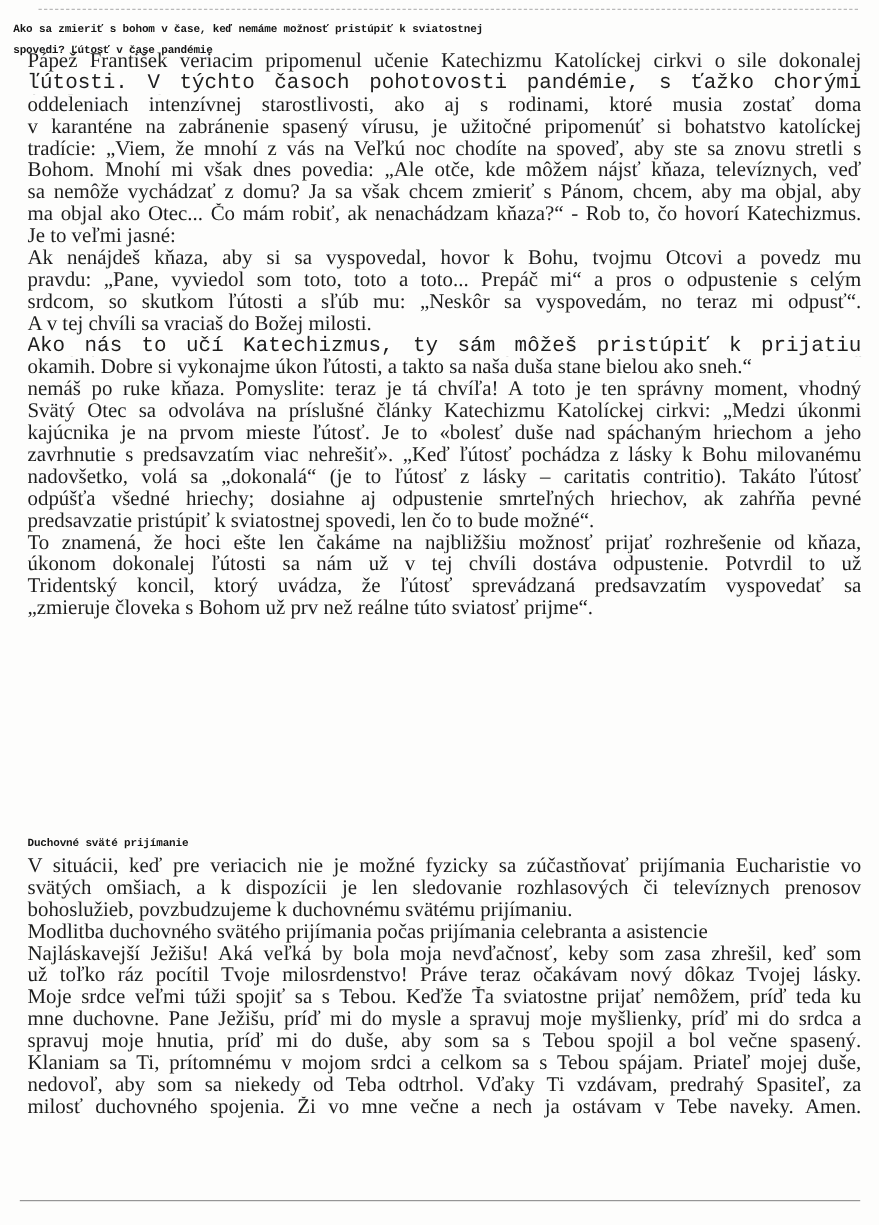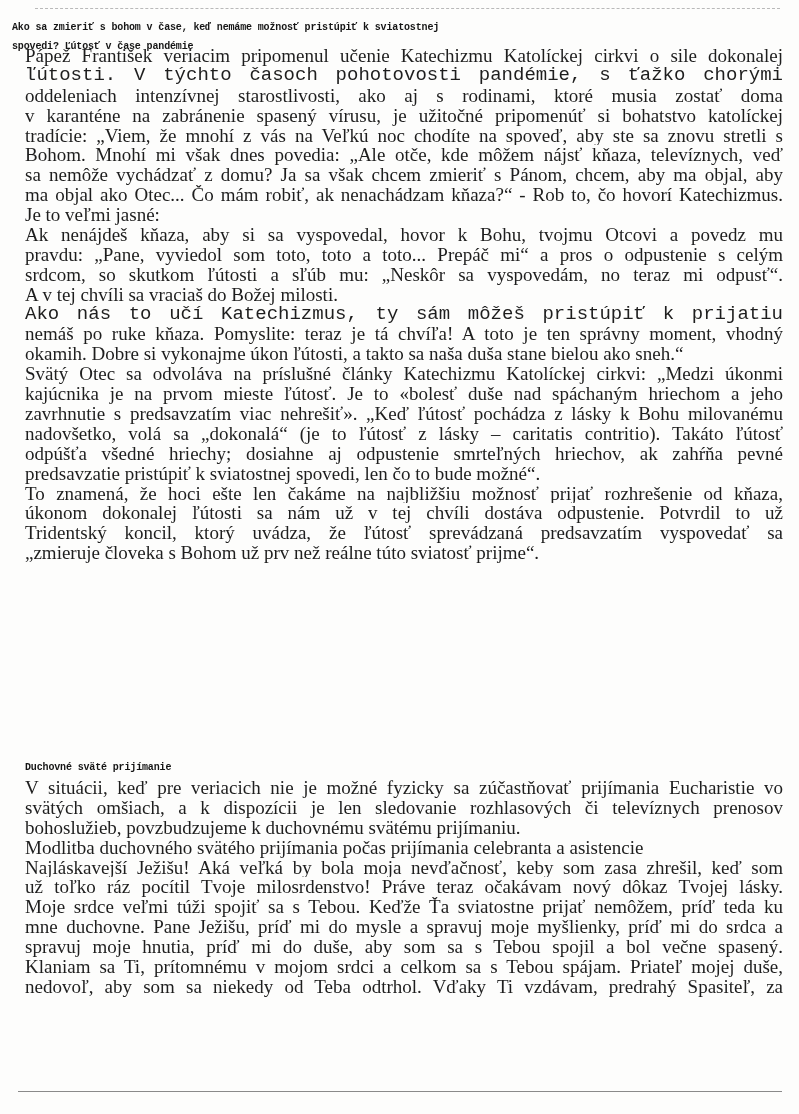--- a/index.html
+++ b/index.html
@@ -54,22 +54,22 @@
       <span class="line" style="white-space: normal; overflow: hidden;">tradície: „Viem, že mnohí z vás na Veľkú noc chodíte na spoveď, aby ste sa znovu stretli s</span>
       <span class="line" style="white-space: normal; overflow: hidden;">Bohom. Mnohí mi však dnes povedia: „Ale otče, kde môžem nájsť kňaza, televíznych, veď</span>
       <span class="line" style="white-space: normal; overflow: hidden;">sa nemôže vychádzať z domu? Ja sa však chcem zmieriť s Pánom, chcem, aby ma objal, aby</span>
       <span class="line" style="white-space: normal; overflow: hidden;">ma objal ako Otec... Čo mám robiť, ak nenachádzam kňaza?“ - Rob to, čo hovorí Katechizmus.</span>
       <span class="line last" style="white-space: normal; overflow: hidden;">Je to veľmi jasné:</span>
       <span class="line" style="white-space: normal; overflow: hidden;">Ak nenájdeš kňaza, aby si sa vyspovedal, hovor k Bohu, tvojmu Otcovi a povedz mu</span>
       <span class="line" style="white-space: normal; overflow: hidden;">pravdu: „Pane, vyviedol som toto, toto a toto... Prepáč mi“ a pros o odpustenie s celým</span>
       <span class="line" style="white-space: normal; overflow: hidden;">srdcom, so skutkom ľútosti a sľúb mu: „Neskôr sa vyspovedám, no teraz mi odpusť“.</span>
       <span class="line last" style="white-space: normal; overflow: hidden;">A v tej chvíli sa vraciaš do Božej milosti.</span>
       <span class="line" style="white-space: normal; overflow: hidden; font-family: Liberation Mono, monospace;">Ako nás to učí Katechizmus, ty sám môžeš pristúpiť k prijatiu Božieho odpustenia, keď</span>
+      <span class="line last" style="white-space: normal; overflow: hidden;">okamih. Dobre si vykonajme úkon ľútosti, a takto sa naša duša stane bielou ako sneh.“</span>
       <span class="line" style="white-space: normal; overflow: hidden;">nemáš po ruke kňaza. Pomyslite: teraz je tá chvíľa! A toto je ten správny moment, vhodný</span>
-      <span class="line last" style="white-space: normal; overflow: hidden;">okamih. Dobre si vykonajme úkon ľútosti, a takto sa naša duša stane bielou ako sneh.“</span>
       <span class="line" style="white-space: normal; overflow: hidden;">Svätý Otec sa odvoláva na príslušné články Katechizmu Katolíckej cirkvi: „Medzi úkonmi</span>
       <span class="line" style="white-space: normal; overflow: hidden;">kajúcnika je na prvom mieste ľútosť. Je to «bolesť duše nad spáchaným hriechom a jeho</span>
       <span class="line" style="white-space: normal; overflow: hidden;">zavrhnutie s predsavzatím viac nehrešiť». „Keď ľútosť pochádza z lásky k Bohu milovanému</span>
       <span class="line" style="white-space: normal; overflow: hidden;">nadovšetko, volá sa „dokonalá“ (je to ľútosť z lásky – caritatis contritio). Takáto ľútosť</span>
       <span class="line" style="white-space: normal; overflow: hidden;">odpúšťa všedné hriechy; dosiahne aj odpustenie smrteľných hriechov, ak zahŕňa pevné</span>
       <span class="line last" style="white-space: normal; overflow: hidden;">predsavzatie pristúpiť k sviatostnej spovedi, len čo to bude možné“.</span>
       <span class="line" style="white-space: normal; overflow: hidden;">To znamená, že hoci ešte len čakáme na najbližšiu možnosť prijať rozhrešenie od kňaza,</span>
       <span class="line" style="white-space: normal; overflow: hidden;">úkonom dokonalej ľútosti sa nám už v tej chvíli dostáva odpustenie. Potvrdil to už</span>
       <span class="line" style="white-space: normal; overflow: hidden;">Tridentský koncil, ktorý uvádza, že ľútosť sprevádzaná predsavzatím vyspovedať sa</span>
       <span class="line last" style="white-space: normal; overflow: hidden;">„zmieruje človeka s Bohom už prv než reálne túto sviatosť prijme“.</span>
@@ -80,16 +80,17 @@
       <span class="line" style="white-space: normal; overflow: hidden;">svätých omšiach, a k dispozícii je len sledovanie rozhlasových či televíznych prenosov</span>
       <span class="line last" style="white-space: normal; overflow: hidden;">bohoslužieb, povzbudzujeme k duchovnému svätému prijímaniu.</span>
       <span class="line last" style="white-space: normal; overflow: hidden;">Modlitba duchovného svätého prijímania počas prijímania celebranta a asistencie</span>
       <span class="line" style="white-space: normal; overflow: hidden;">Najláskavejší Ježišu! Aká veľká by bola moja nevďačnosť, keby som zasa zhrešil, keď som</span>
       <span class="line" style="white-space: normal; overflow: hidden;">už toľko ráz pocítil Tvoje milosrdenstvo! Práve teraz očakávam nový dôkaz Tvojej lásky.</span>
       <span class="line" style="white-space: normal; overflow: hidden;">Moje srdce veľmi túži spojiť sa s Tebou. Keďže Ťa sviatostne prijať nemôžem, príď teda ku</span>
       <span class="line" style="white-space: normal; overflow: hidden;">mne duchovne. Pane Ježišu, príď mi do mysle a spravuj moje myšlienky, príď mi do srdca a</span>
       <span class="line" style="white-space: normal; overflow: hidden;">spravuj moje hnutia, príď mi do duše, aby som sa s Tebou spojil a bol večne spasený.</span>
       <span class="line" style="white-space: normal; overflow: hidden;">Klaniam sa Ti, prítomnému v mojom srdci a celkom sa s Tebou spájam. Priateľ mojej duše,</span>
       <span class="line" style="white-space: normal; overflow: hidden;">nedovoľ, aby som sa niekedy od Teba odtrhol. Vďaky Ti vzdávam, predrahý Spasiteľ, za</span>
+      <span class="line" style="white-space: normal; overflow: hidden;">milosť duchovného spojenia. Ži vo mne večne a nech ja ostávam v Tebe naveky. Amen.</span>
     </div>
 </div>
 
 <div class="rule-bottom"></div>
 
 </body></html>

